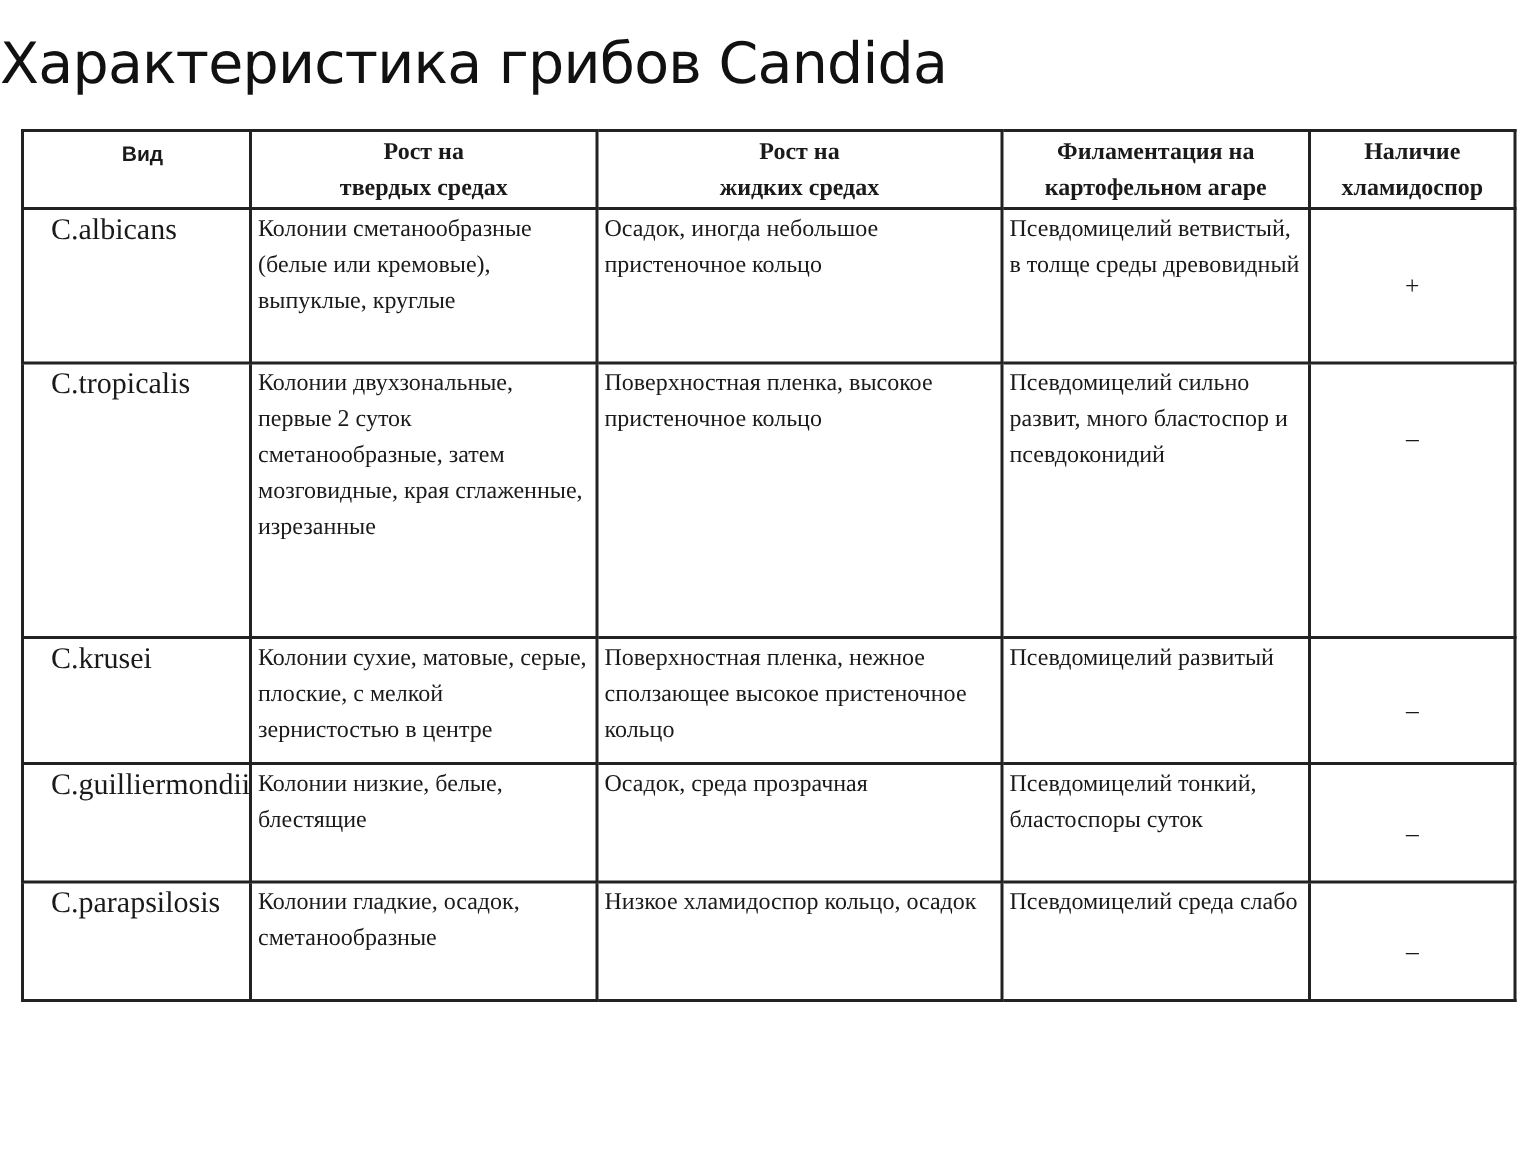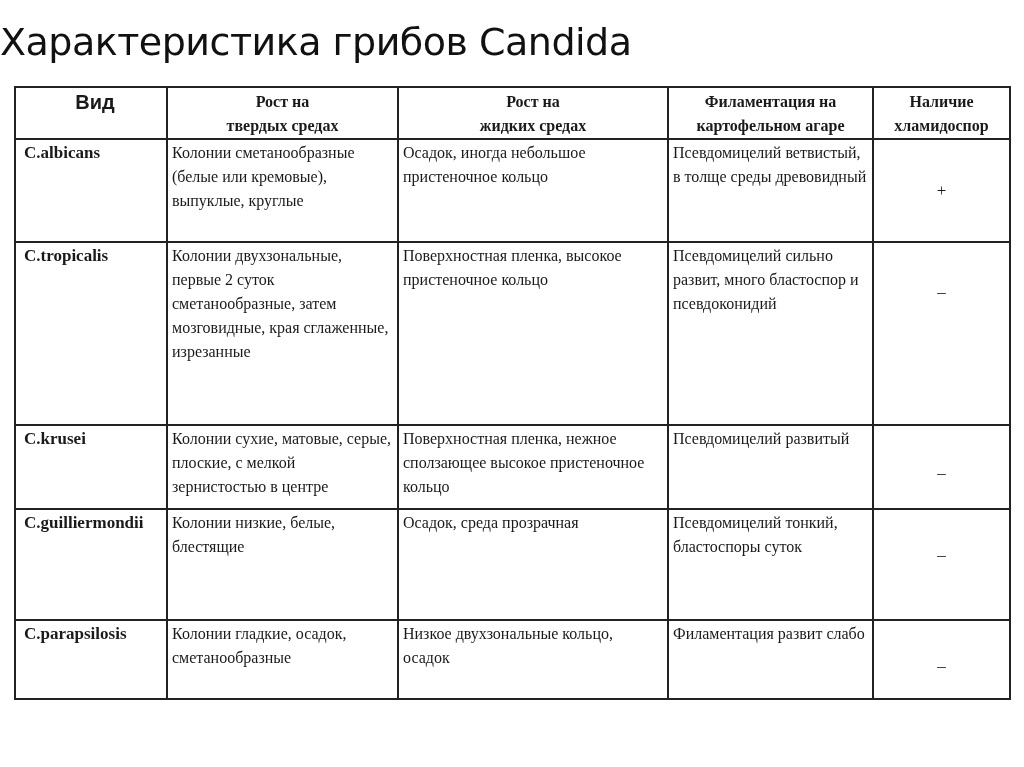--- a/index.html
+++ b/index.html
@@ -47,27 +47,27 @@
       overflow: hidden;
     }
     .tbl th {
       font-weight: bold;
       text-align: center;
       height: 46px;
       padding-top: 2px;
     }
     .tbl th.col-vid {
       font-family: "Liberation Sans", sans-serif;
-      font-size: 20px;
+      font-size: 14px;
       padding-left: 12px;
     }
     .tbl td.species {
-      font-weight: bold;
-      font-size: 17px;
-      padding-left: 8px;
+      font-weight: normal;
+      font-size: 20px;
+      padding-left: 18px;
     }
     .tbl td.chlamy {
       text-align: center;
       vertical-align: middle;
       font-size: 17px;
     }
     .hdr-line { display: block; }
   </style>
 </head>
 <body>
@@ -120,28 +120,28 @@
       <td>Псевдомицелий сильно развит, много бластоспор и псевдоконидий</td>
       <td class="chlamy" style="vertical-align:top;padding-top:32px">_</td>
     </tr>
     <tr style="height:84px">
       <td class="species">C.krusei</td>
       <td>Колонии сухие, матовые, серые, плоские, с мелкой зернистостью в центре</td>
       <td>Поверхностная пленка, нежное сползающее высокое пристеночное кольцо</td>
       <td>Псевдомицелий развитый</td>
       <td class="chlamy" style="vertical-align:top;padding-top:30px">_</td>
     </tr>
-    <tr style="height:111px">
+    <tr style="height:79px">
       <td class="species">C.guilliermondii</td>
       <td>Колонии низкие, белые, блестящие</td>
       <td>Осадок, среда прозрачная</td>
       <td>Псевдомицелий тонкий, бластоспоры суток</td>
       <td class="chlamy" style="vertical-align:top;padding-top:28px">_</td>
     </tr>
     <tr style="height:79px">
       <td class="species">C.parapsilosis</td>
       <td>Колонии гладкие, осадок, сметанообразные</td>
-      <td>Низкое двухзональные кольцо, осадок</td>
-      <td>Филаментация развит слабо</td>
+      <td>Низкое хламидоспор кольцо, осадок</td>
+      <td>Псевдомицелий среда слабо</td>
       <td class="chlamy" style="vertical-align:top;padding-top:28px">_</td>
     </tr>
   </tbody>
 </table>
 
 </body></html>

